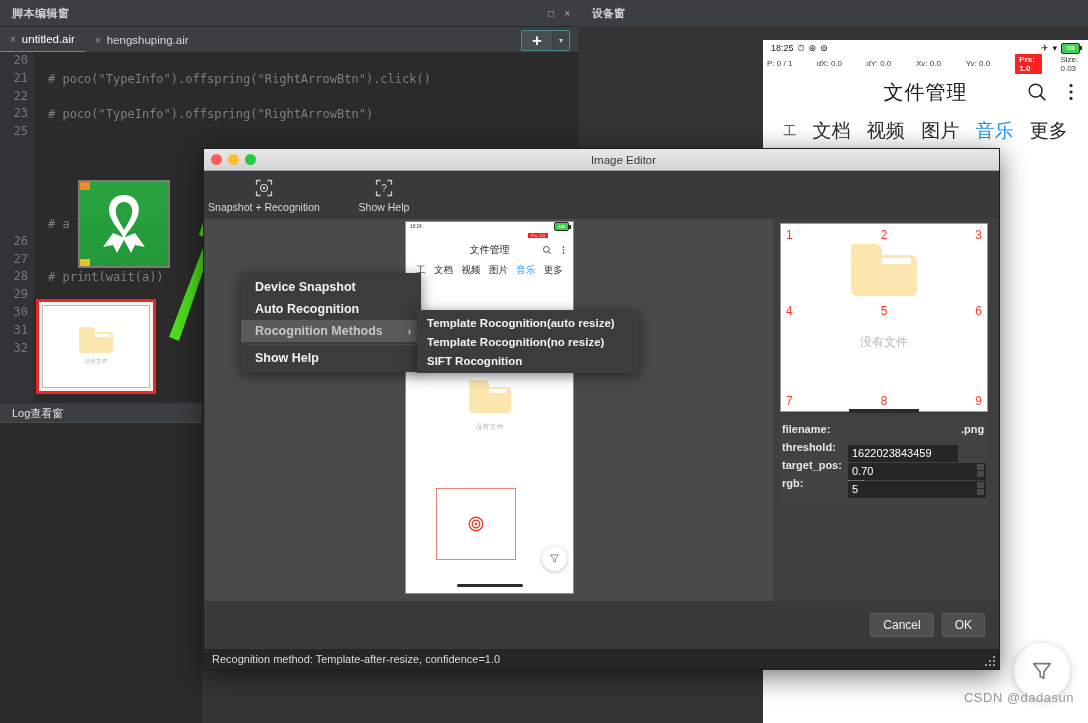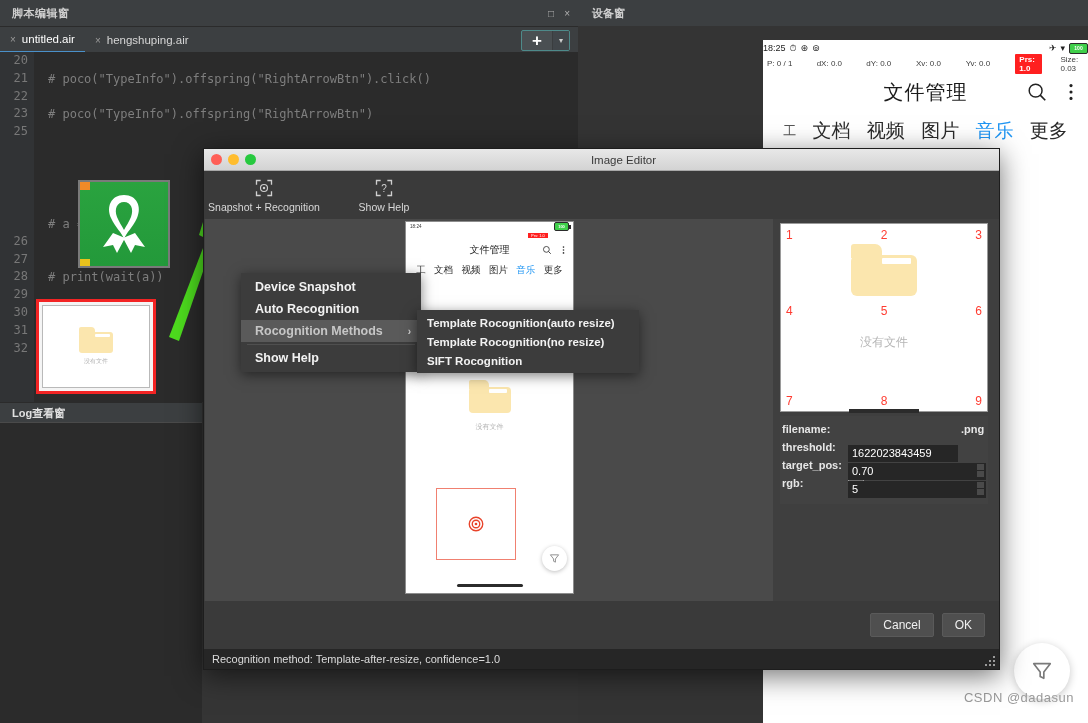--- a/index.html
+++ b/index.html
@@ -51,33 +51,33 @@
   .folder-mini{width:34px;height:26px;position:relative;}
   .folder-mini .b{position:absolute;left:0;bottom:0;width:34px;height:21px;background:#fbe6ae;border-radius:3px;}
   .folder-mini .t{position:absolute;left:0;top:0;width:16px;height:7px;background:#fbe6ae;border-radius:2px 4px 0 0;}
   .folder-mini .s{position:absolute;left:16px;top:7px;width:15px;height:3px;background:#fff;border-radius:1px;}
   .thumb-cap{font-size:6px;color:#b3b3b3;}
 
   .greenarrow{position:absolute;left:155px;top:205px;width:80px;height:140px;pointer-events:none;}
 
   .logbar{position:absolute;left:0;top:402px;width:202px;height:20px;background:#3c3f41;
       display:flex;align-items:center;border-top:1px solid #2b2b2b;}
-  .logbar span{color:#e0e0e0;font-size:11px;font-weight:bold;margin-left:12px;}
+  .logbar span{color:#e0e0e0;font-size:11px;font-weight:normal;margin-left:12px;}
   .log-body{position:absolute;left:0;top:422px;width:202px;height:301px;background:#2b2b2b;
       border-top:1px solid #4a4a4a;}
   .editor-underlay{position:absolute;left:0;top:402px;width:578px;height:321px;background:#353535;}
 
   
   .device-win{position:absolute;left:578px;top:0;width:510px;height:723px;background:#2b2b2b;}
   .device-titlebar{height:26px;background:#3c3f41;display:flex;align-items:center;}
   .device-title{color:#cfcfcf;font-size:11px;font-weight:bold;margin-left:14px;}
   .device-body{position:absolute;left:0;top:26px;width:510px;height:697px;background:#343434;}
   .phone-screen{position:absolute;left:185px;top:14px;width:325px;height:683px;background:#ffffff;
       overflow:hidden;}
-  .pstatus{height:16px;display:flex;align-items:center;font-size:9px;color:#222;padding:0 0;
+  .pstatus{height:16px;display:flex;align-items:center;font-size:9px;color:#222;padding:0 8px;
       justify-content:space-between;}
   .pstatus .l{display:flex;align-items:center;gap:4px;}
   .pstatus .r{display:flex;align-items:center;gap:4px;}
   .battery{display:inline-block;width:17px;height:9px;border:1px solid #2b2b2b;border-radius:2px;
       position:relative;background:#3fcf4a;}
   .battery .cap{position:absolute;right:-3px;top:2px;width:2px;height:4px;background:#2b2b2b;}
   .battery .t{position:absolute;inset:0;font-size:5px;color:#fff;text-align:center;line-height:9px;font-weight:bold;}
 
   .pdebug{height:15px;display:flex;align-items:center;font-size:8px;color:#3c3c3c;
       padding:0 4px;gap:12px;}

